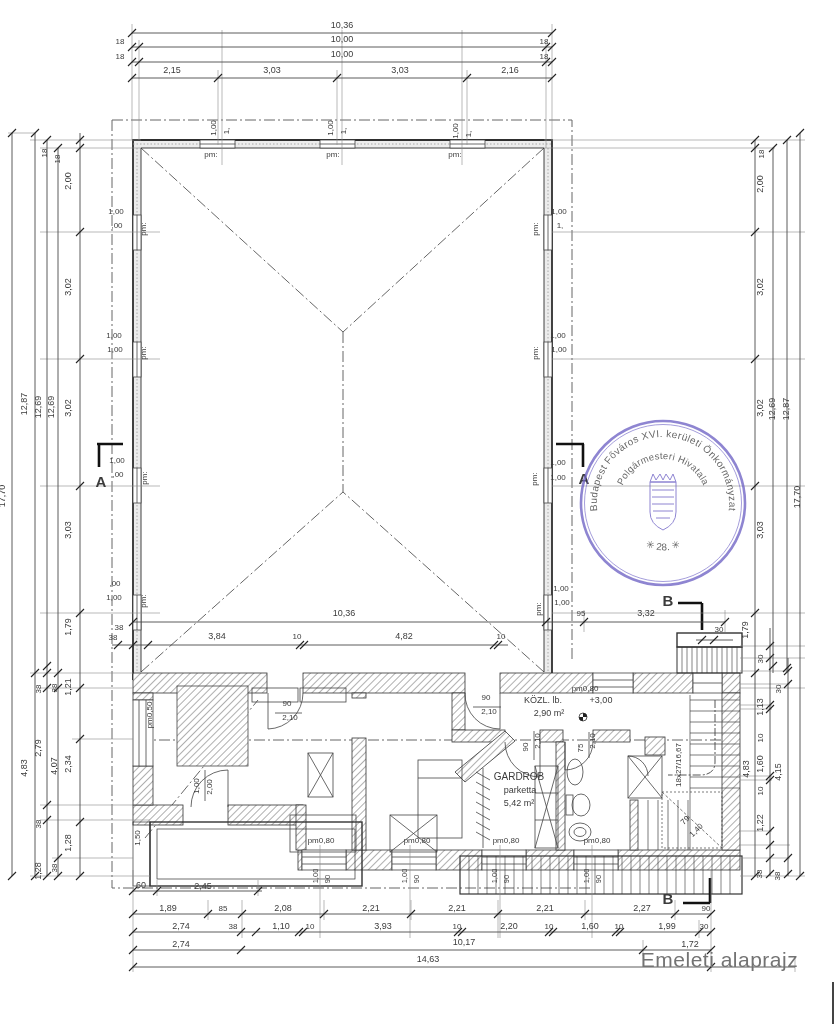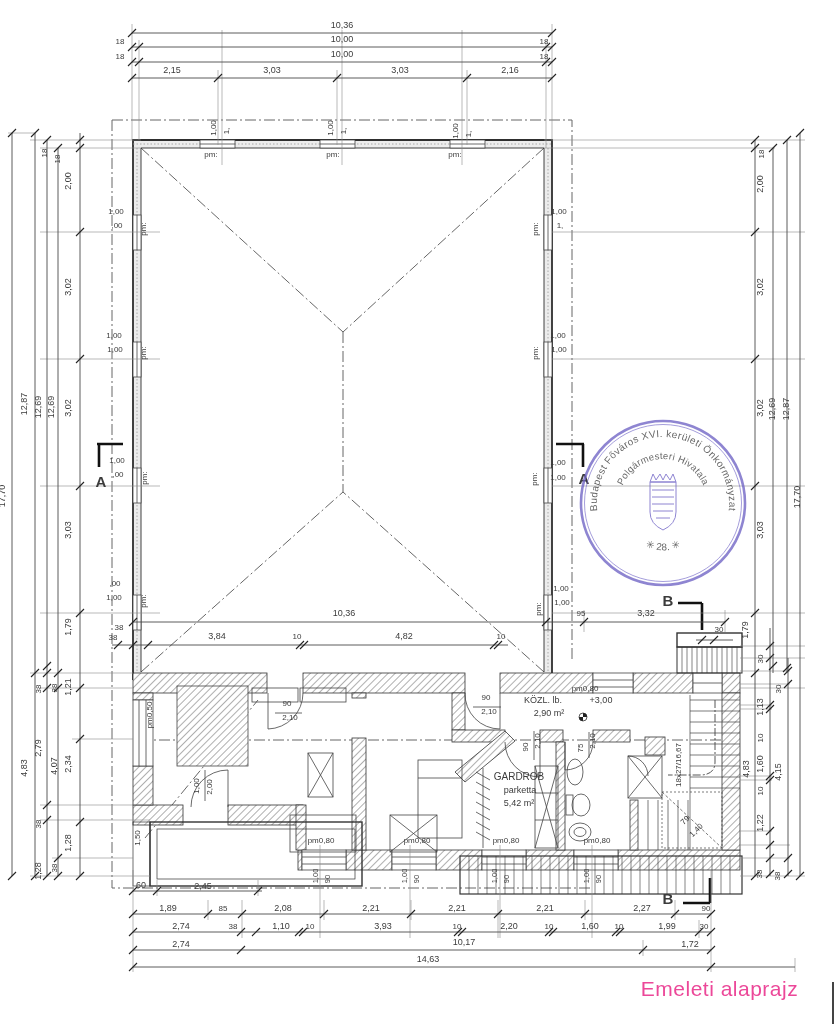--- a/index.html
+++ b/index.html
@@ -1,20 +1,20 @@
 <!DOCTYPE html>
 <html><head>
 <meta charset="utf-8">
 <style>
   html,body{margin:0;padding:0;background:#ffffff;}
   #page{position:relative;width:838px;height:1024px;background:#ffffff;overflow:hidden;
         font-family:"Liberation Sans", sans-serif;}
   #plan-svg{position:absolute;left:0;top:0;}
-  #drawing-title{position:absolute;left:622px;top:977px;width:195px;text-align:center;
-        font-size:21px;color:#ec4899;letter-spacing:0.5px;}
+  #drawing-title{position:absolute;left:622px;top:948px;width:195px;text-align:center;
+        font-size:21px;color:#737373;letter-spacing:0.5px;}
   #titleblock-line{position:absolute;left:832px;top:982px;width:2px;height:42px;background:#444;}
   text{fill:#3b3b3b;}
 </style>
 </head>
 <body>
 
 <div id="page">
   <svg id="plan-svg" width="838" height="1024" viewBox="0 0 838 1024" xmlns="http://www.w3.org/2000/svg">
     <defs>
       <pattern id="h45" width="5" height="5" patternUnits="userSpaceOnUse" patternTransform="rotate(45)">

